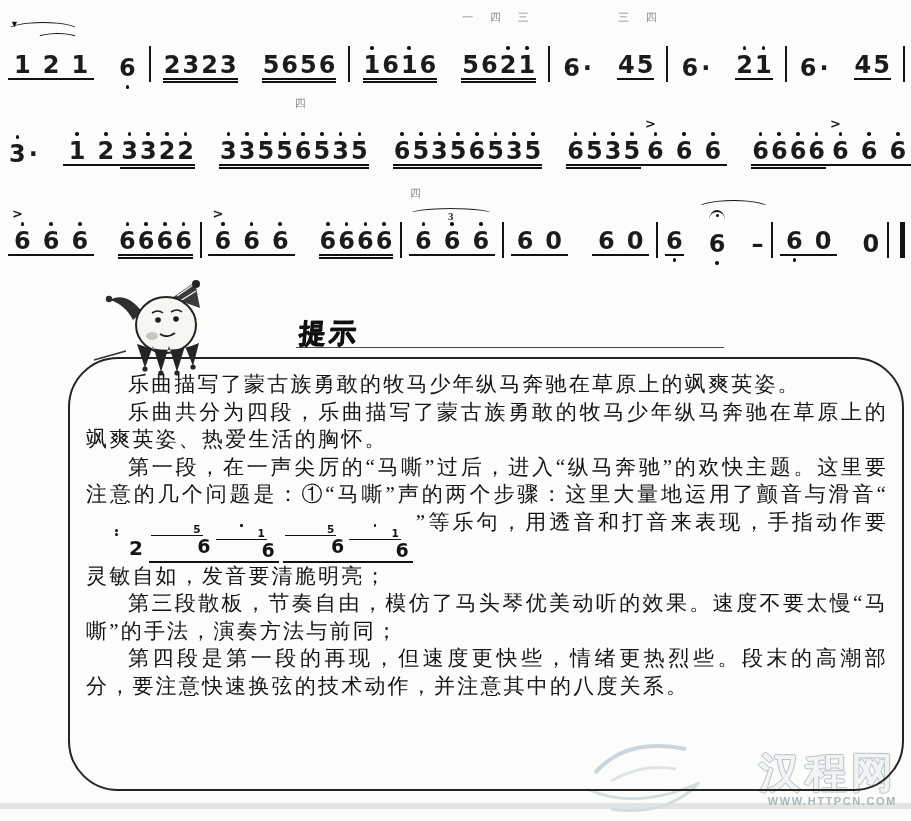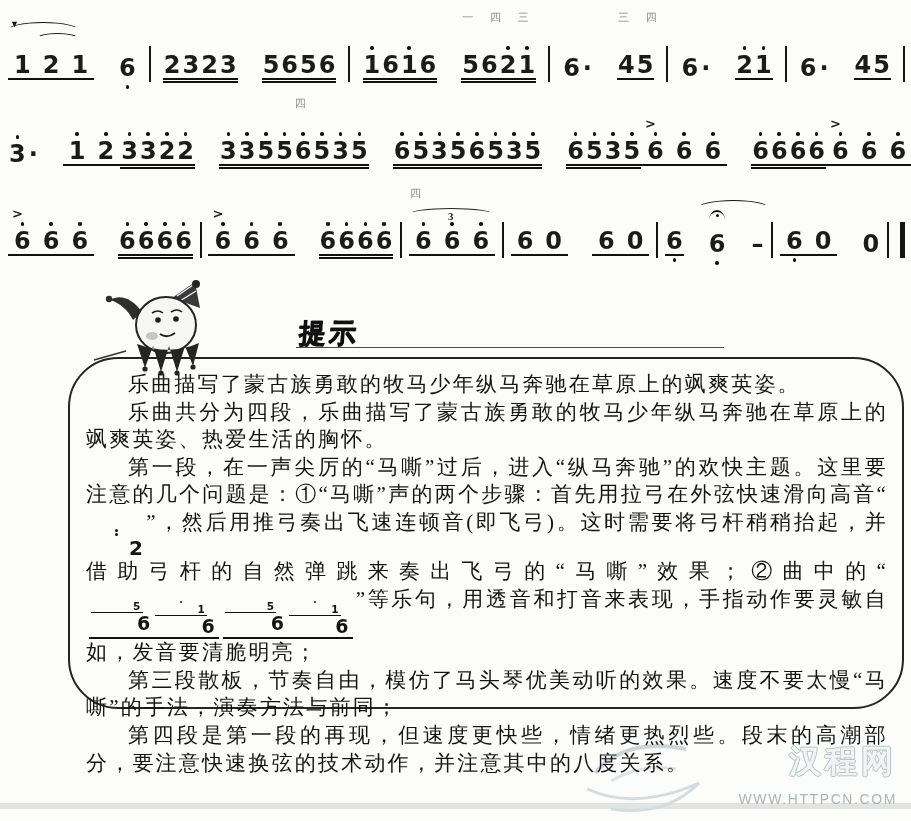--- a/index.html
+++ b/index.html
@@ -47,44 +47,44 @@
   .bar{width:2px;height:36px;background:#151515;align-self:flex-end;margin-bottom:-2px;}
   .bar.dbl{width:11px;background:none;border-left:2px solid #151515;border-right:5px solid #151515;}
 
   
   .clown{position:absolute;left:92px;top:280px;}
   .hint-label{position:absolute;left:299px;top:315px;font-size:27px;font-weight:900;color:#101010;
               letter-spacing:3px;text-shadow:.6px 0 #101010,0 .5px #101010;transform:skewX(-4deg);}
   .hint-line{position:absolute;left:296px;top:347px;width:428px;height:0;border-top:1.6px solid #4a4a4a;}
 
   
-  .tip-box{position:absolute;left:68px;top:357px;width:836px;height:352px;box-sizing:border-box;
+  .tip-box{position:absolute;left:68px;top:357px;width:836px;height:434px;box-sizing:border-box;
            border:2px solid #242424;border-radius:50px;z-index:2;}
   .tip-text{position:absolute;left:16px;right:14px;top:12px;font-size:21px;line-height:27.6px;
             letter-spacing:2.2px;text-align:justify;color:#141414;}
   .tip-text p{margin:0;text-indent:2em;}
   .inote2{display:inline-flex;flex-direction:column;align-items:center;vertical-align:-3px;
           line-height:1;margin:0 1px;}
   .inote2 b{font-family:"DejaVu Sans",sans-serif;font-size:20px;line-height:1;}
   .inote2 .dd{width:3px;height:3px;border-radius:50%;background:#111;margin-bottom:1.5px;}
   .ifig{display:inline-flex;align-items:flex-end;gap:4px;margin:0 3px;vertical-align:-4px;}
   .ifig .pair{display:flex;border-bottom:2px solid #111;padding:0 2px 1px;gap:3px;}
   .ifig .cell{display:flex;flex-direction:column;align-items:flex-start;line-height:1;}
   .ifig .grace{display:flex;flex-direction:column;align-items:center;font-family:"DejaVu Sans",sans-serif;
                font-size:10.5px;font-weight:bold;border-bottom:1.6px solid #111;margin-bottom:1px;
                padding-bottom:.5px;}
   .ifig .grace .gd{width:2.6px;height:2.6px;border-radius:50%;background:#111;margin-bottom:1px;}
   .ifig .main{font-family:"DejaVu Sans",sans-serif;font-size:19px;font-weight:bold;margin-left:4px;}
 
   
   .wm{position:absolute;right:14px;bottom:14px;z-index:1;text-align:right;}
-  .wm-logo{font-size:32px;font-weight:bold;letter-spacing:4px;color:#f1f4f5;
+  .wm-logo{font-size:42px;font-weight:bold;letter-spacing:4px;color:#f1f4f5;
            text-shadow:1px 0 #b7c2c8,-1px 0 #b7c2c8,0 1px #b7c2c8,0 -1px #b7c2c8;line-height:1;}
-  .wm-url{font-size:14px;color:#a9b5bc;letter-spacing:1.6px;margin-top:14px;
-          font-family:"Liberation Sans",sans-serif;}
+  .wm-url{font-size:11px;color:#a9b5bc;letter-spacing:1.6px;margin-top:1px;
+          font-family:"Liberation Sans",sans-serif;font-weight:bold;}
   .wm-swoosh{position:absolute;right:200px;bottom:8px;z-index:1;}
   .scan-band{position:absolute;left:0;right:0;bottom:12px;height:6px;background:#d9d9d7;opacity:.7;}
 </style>
 </head>
 <body>
 
 <div class="sheet">
 
   <div id="notation">
       <div class="not-line" id="nl0">
@@ -728,25 +728,25 @@
   </svg>
   <div class="wm">
     <div class="wm-logo">汉程网</div>
     <div class="wm-url">WWW.HTTPCN.COM</div>
   </div>
 
   <div class="tip-box">
     <div class="tip-text">
       <p>乐曲描写了蒙古族勇敢的牧马少年纵马奔驰在草原上的飒爽英姿。</p>
       <p>乐曲共分为四段，乐曲描写了蒙古族勇敢的牧马少年纵马奔驰在草原上的飒爽英姿、热爱生活的胸怀。</p>
-      <p><span>第一段，在一声尖厉的“马嘶”过后，进入“纵马奔驰”的欢快主题。这里要注意的几个问题是：①“马嘶”声的两个步骤：首先用拉弓在外弦快速滑向高音“</span><span class="inote2">
+      <p><span>第一段，在一声尖厉的“马嘶”过后，进入“纵马奔驰”的欢快主题。这里要注意的几个问题是：①“马嘶”声的两个步骤：这里大量地运用了颤音与滑音“</span><span class="inote2">
             <span class="dd"></span>
             <span class="dd"></span>
             <b>2</b>
-          </span><span>”，然后用推弓奏出飞速连顿音(即飞弓)。这时需要将弓杆稍稍抬起，并借助弓杆的自然弹跳来奏出飞弓的“马嘶”效果；②曲中的“</span><span class="ifig">
+          </span><span class="ifig">
             <span class="pair">
               <span class="cell">
                 <span class="grace">
                   <span>5</span>
                 </span>
                 <span class="main">6</span>
               </span>
               <span class="cell">
                 <span class="grace">
                   <span class="gd"></span>

